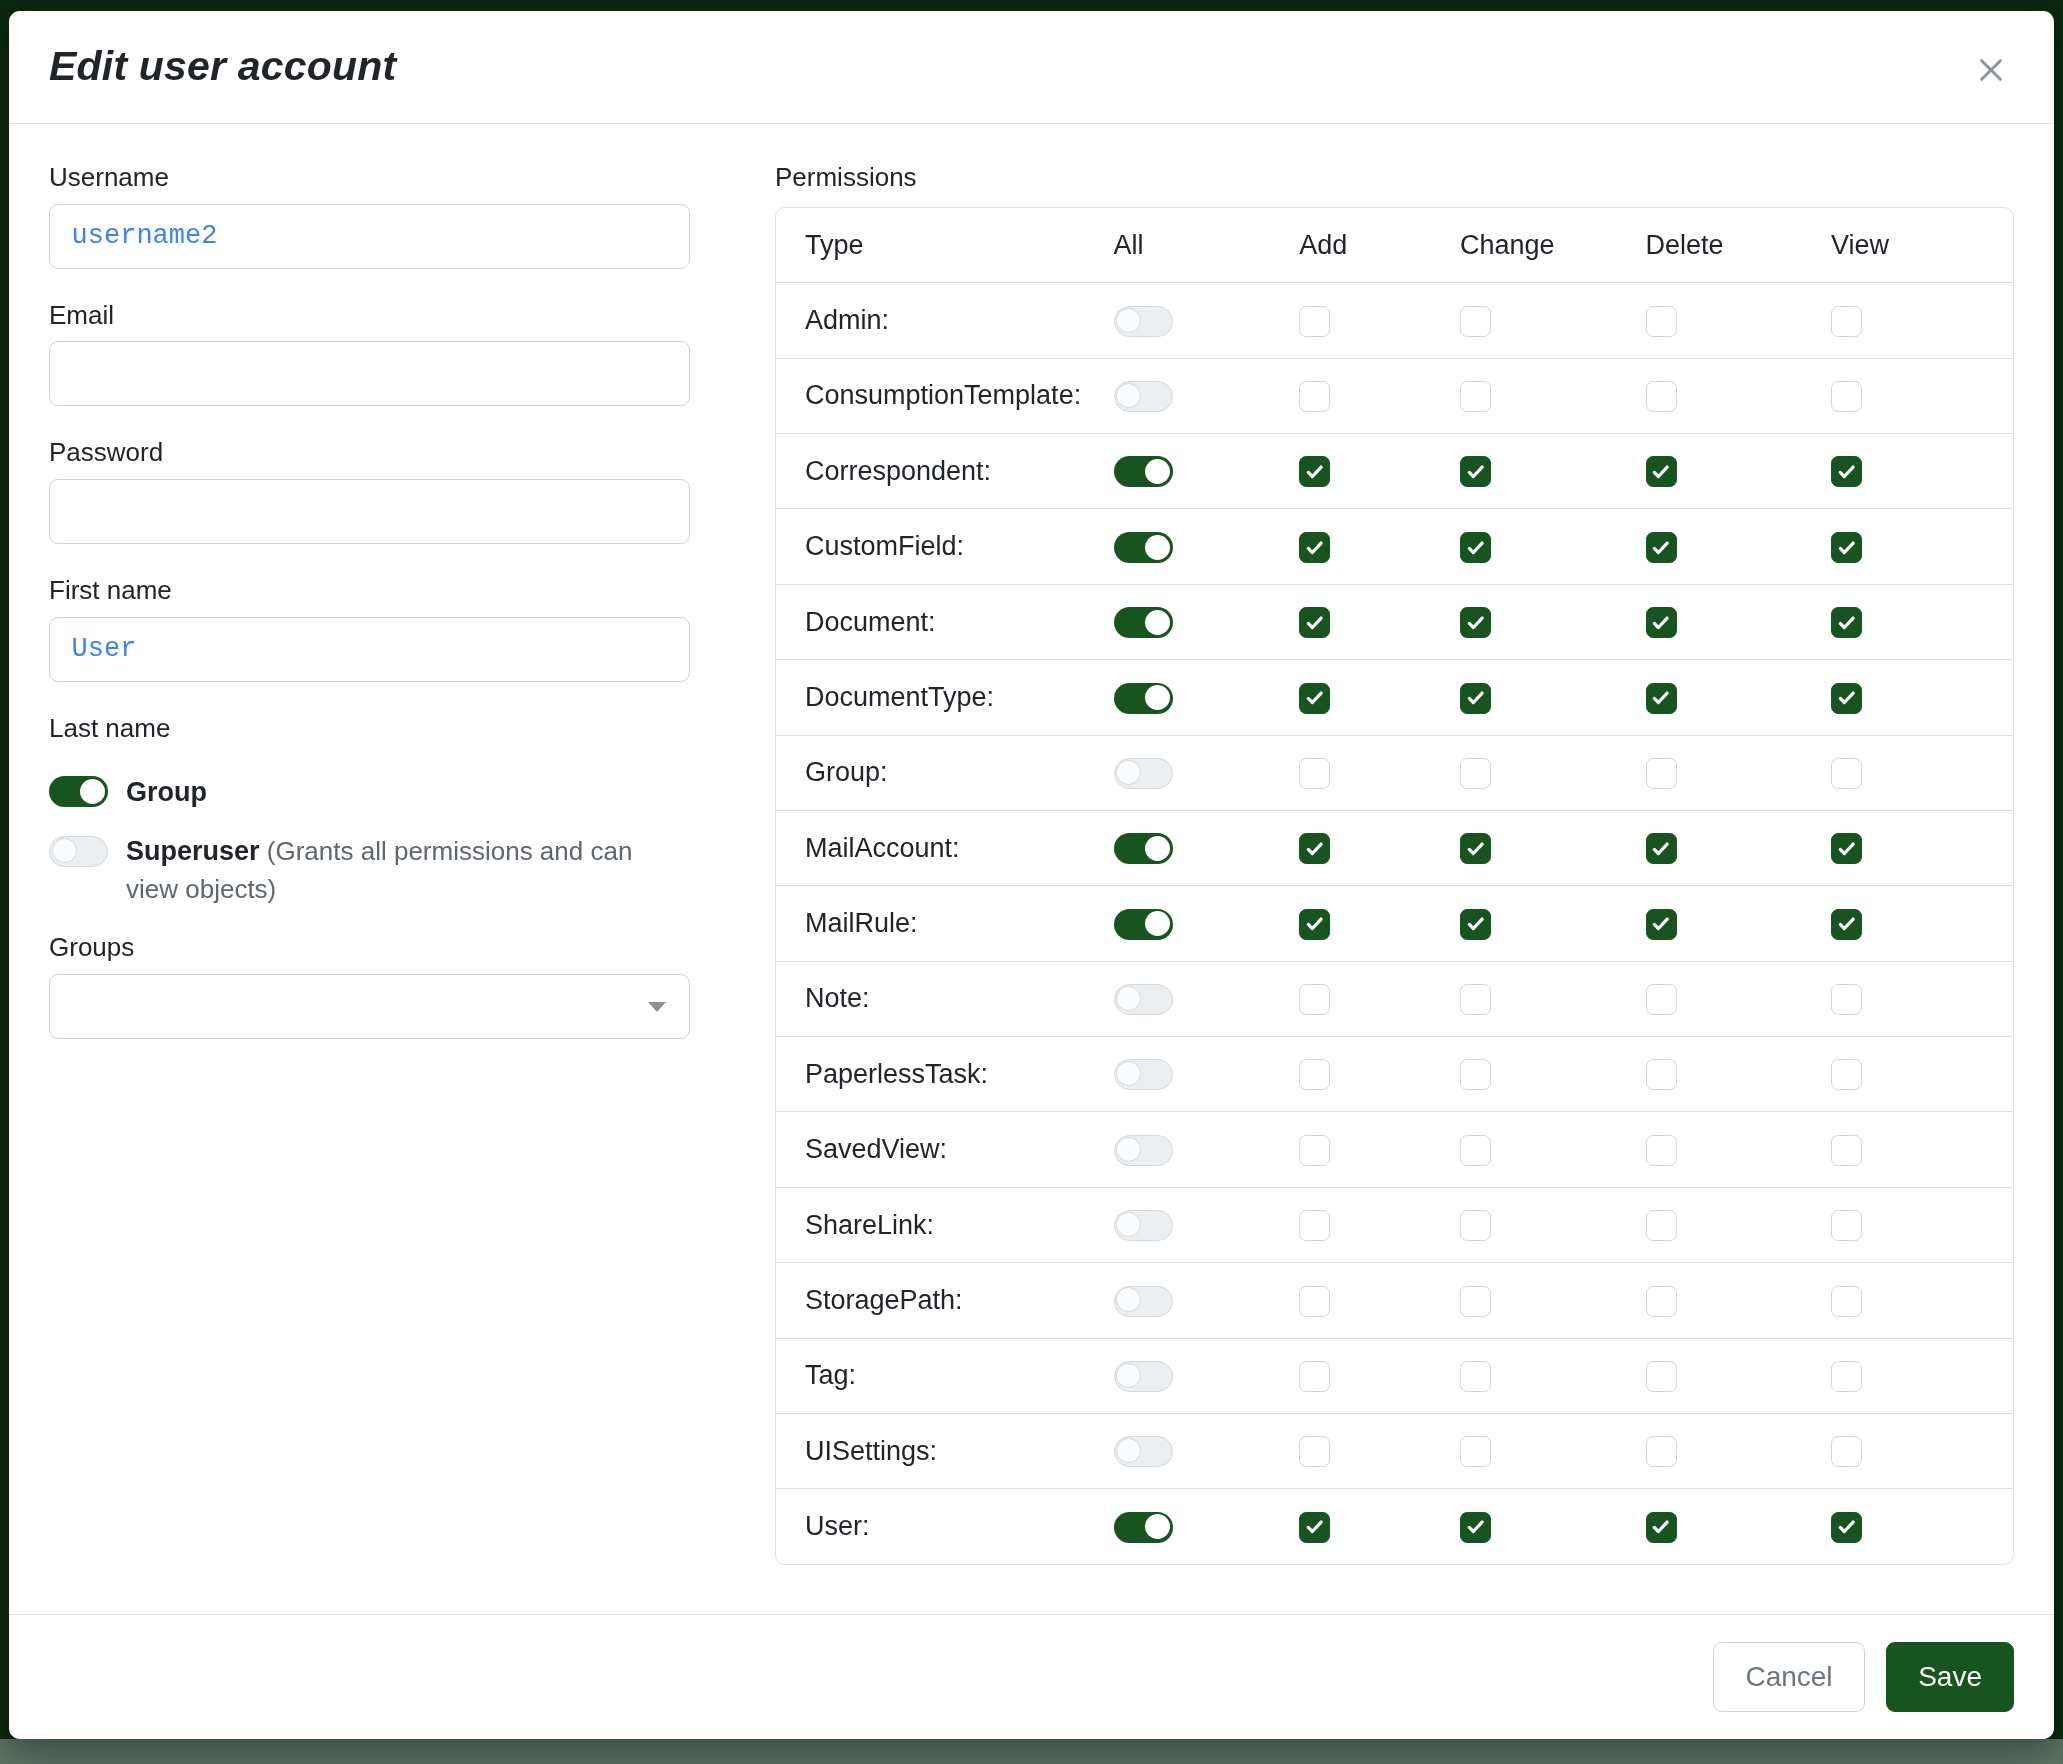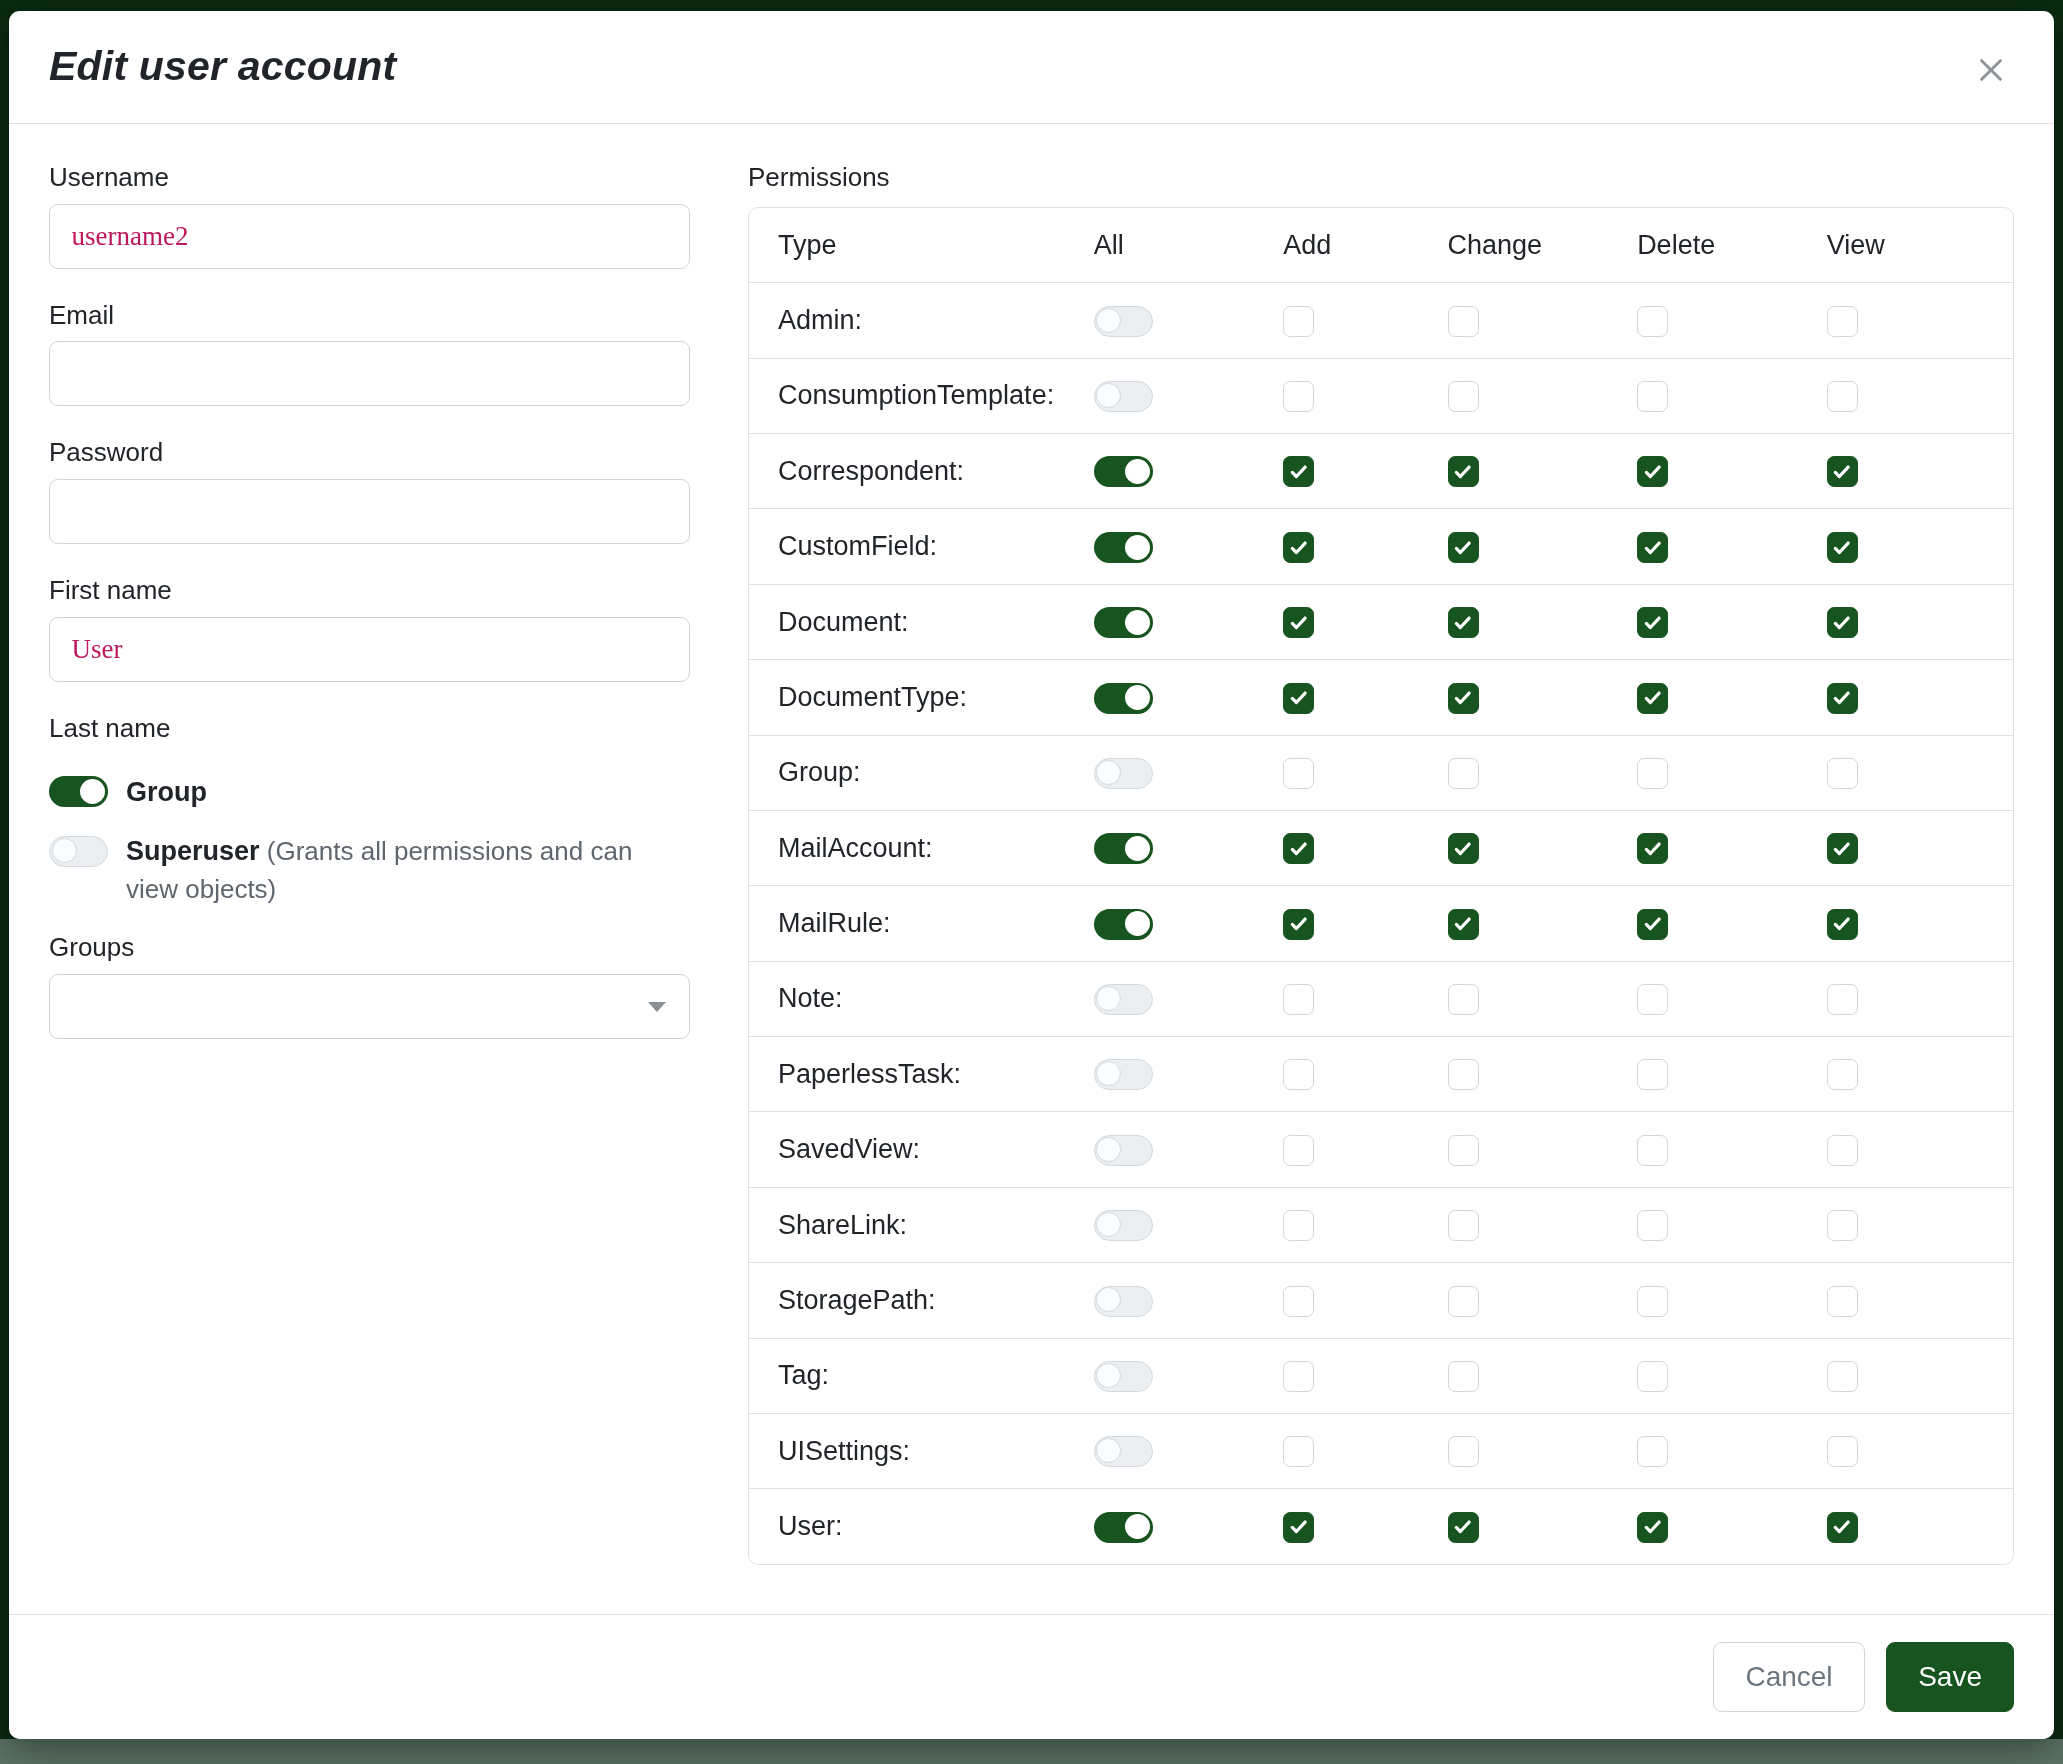--- a/index.html
+++ b/index.html
@@ -27,34 +27,34 @@
     padding:32px 40px 27px 40px;
     border-bottom:1.8px solid #dee2e6;
     font-style:italic;
   }
   .modal-title { font-size:41px; font-weight:600; letter-spacing:0.2px; }
   .close-btn {
     background:none; border:none; cursor:pointer; padding:7.2px; margin-top:3.6px;
   }
   
   .modal-body {
-    flex:1; display:flex; gap:58px;
+    flex:1; display:flex; gap:85px;
     padding:38px 40px 0 40px;
   }
   .left-col { width:641px; flex:0 0 641px; }
   .right-col { flex:1; }
 
   .field { margin-bottom:31px; }
   .field label, .section-label {
     display:block; font-size:26px; margin-bottom:10.8px; color:#212529;
   }
   .field input {
     width:100%; height:65px;
     border:1.8px solid #ced4da; border-radius:9px;
-    font-size:27px; font-family:Liberation Serif, serif; color:#be185d;
+    font-size:27px; font-family:Liberation Mono, monospace; color:#3b82f6;
     padding:0 21.6px; outline:none; background:#fff;
   }
   .select-box {
     width:100%; height:65px;
     border:1.8px solid #ced4da; border-radius:9px;
     position:relative; background:#fff; cursor:pointer;
   }
   .caret {
     position:absolute; right:23.4px; top:50%; margin-top:-4.5px;
     width:0; height:0;

